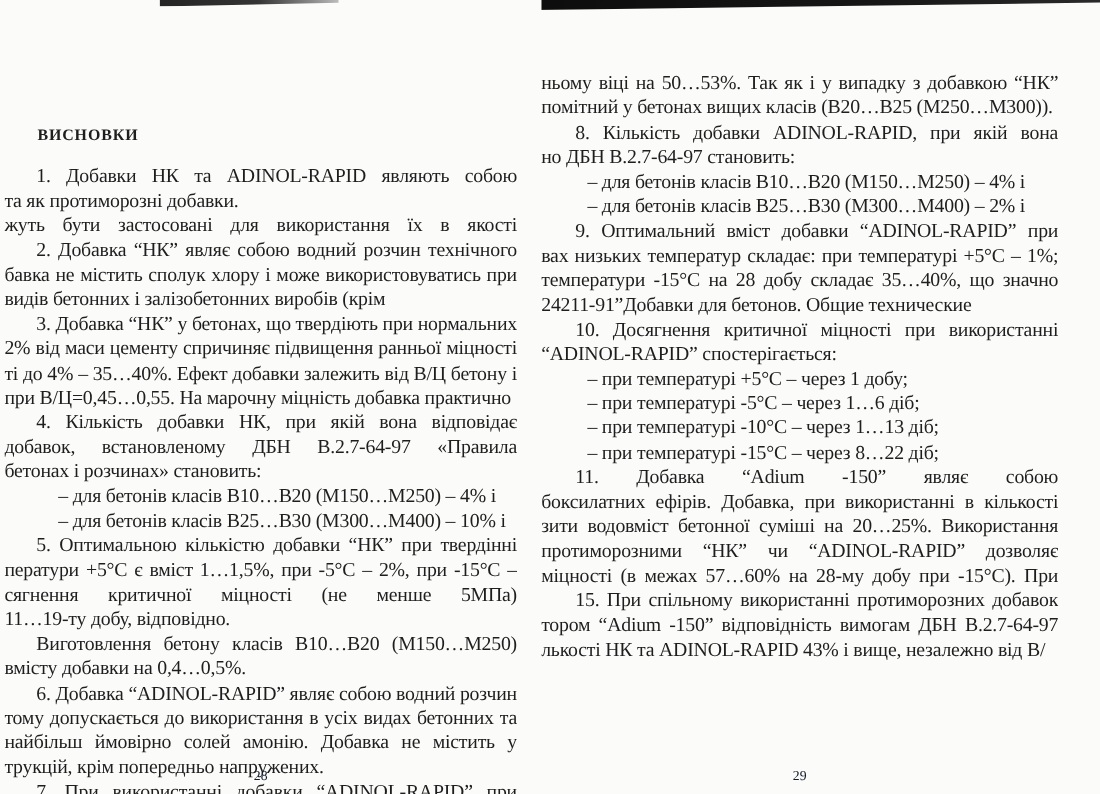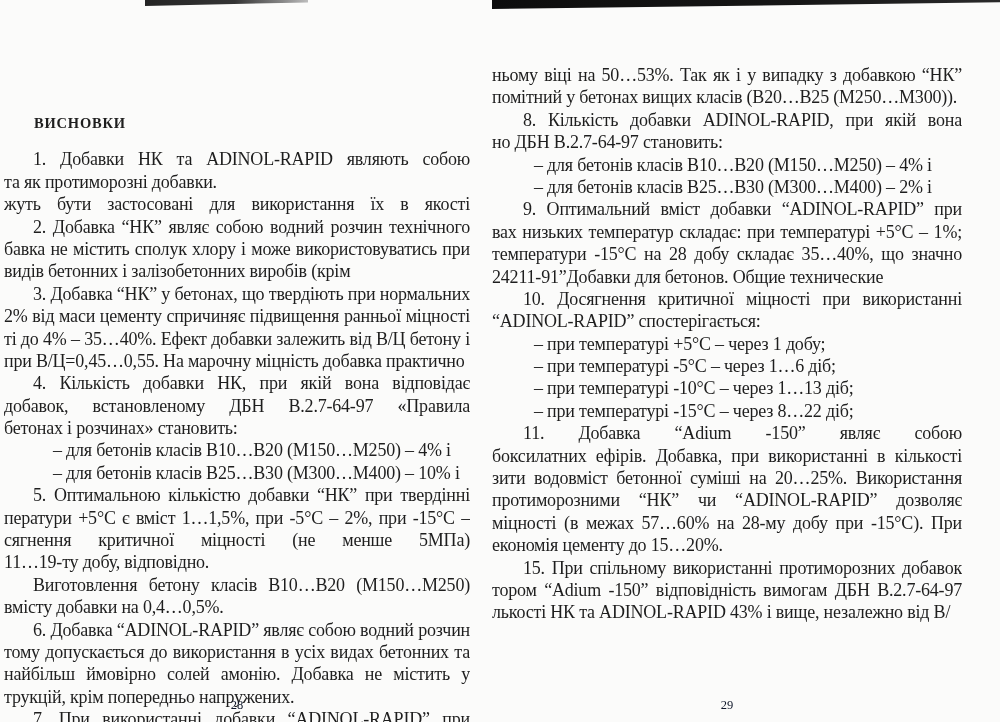--- a/index.html
+++ b/index.html
@@ -141,21 +141,20 @@
       </div>
       <div class="block block-item">
         <div class="line item">– при температурі -15°С – через 8…22 діб;</div>
       </div>
       <div class="block block-para">
         <div class="line indent just">11. Добавка “Adium -150” являє собою суперпластифікатор на основі полікар-</div>
         <div class="line just">боксилатних ефірів. Добавка, при використанні в кількості 0,4…43,3% дозволяє зни-</div>
         <div class="line just">зити водовміст бетонної суміші на 20…25%. Використання даної добавки разом з</div>
         <div class="line just">протиморозними “НК” чи “ADINOL-RAPID” дозволяє отримати більший приріст</div>
         <div class="line just">міцності (в межах 57…60% на 28-му добу при -15°С). При цьому також можлива</div>
-        <div class="line">економія цементу до 15…20%.</div>
       </div>
       <div class="block block-para">
         <div class="line indent just">15. При спільному використанні протиморозних добавок із суперпластифіка-</div>
         <div class="line just">тором “Adium -150” відповідність вимогам ДБН В.2.7-64-97 спостерігається при кі-</div>
         <div class="line">лькості НК та ADINOL-RAPID 43% і вище, незалежно від В/Ц бетону.</div>
       </div>
     </div>
 </div>
 <div class="page-number pn-right">29</div>
 

